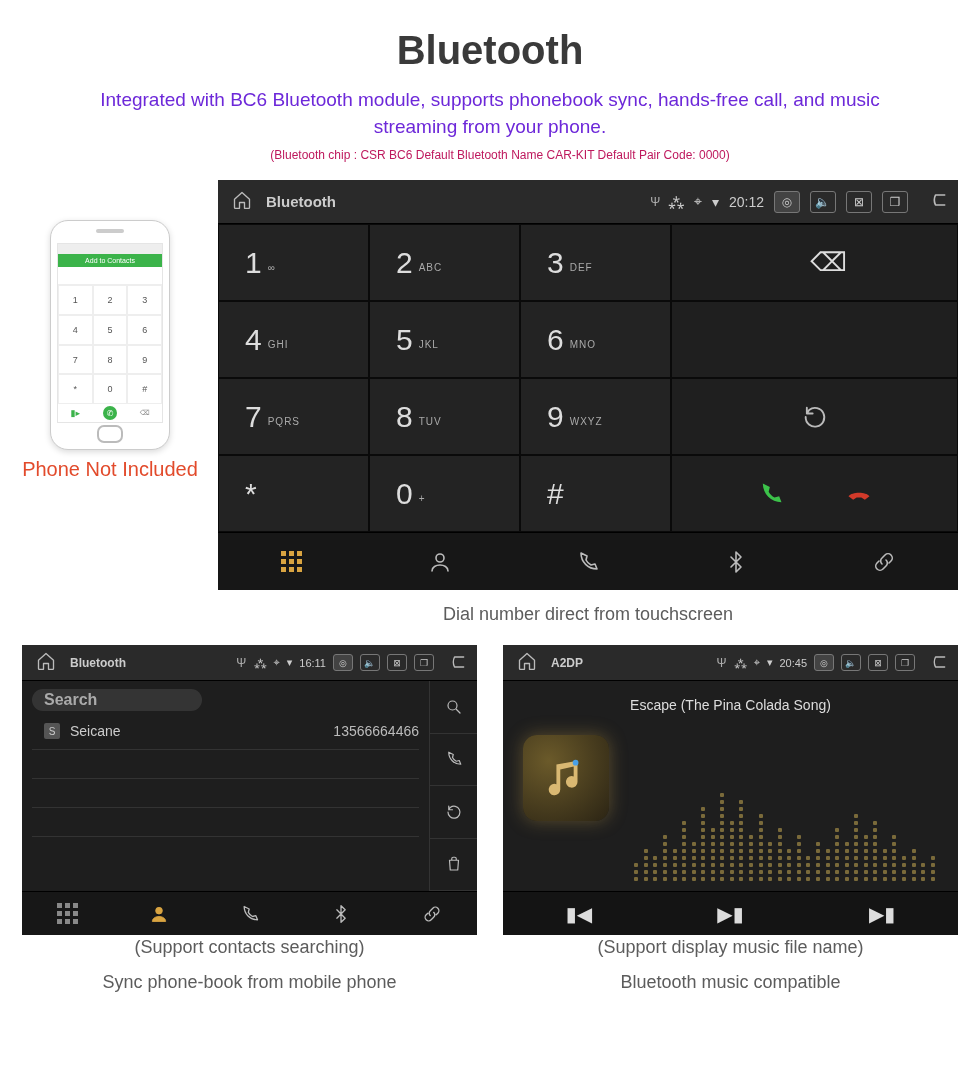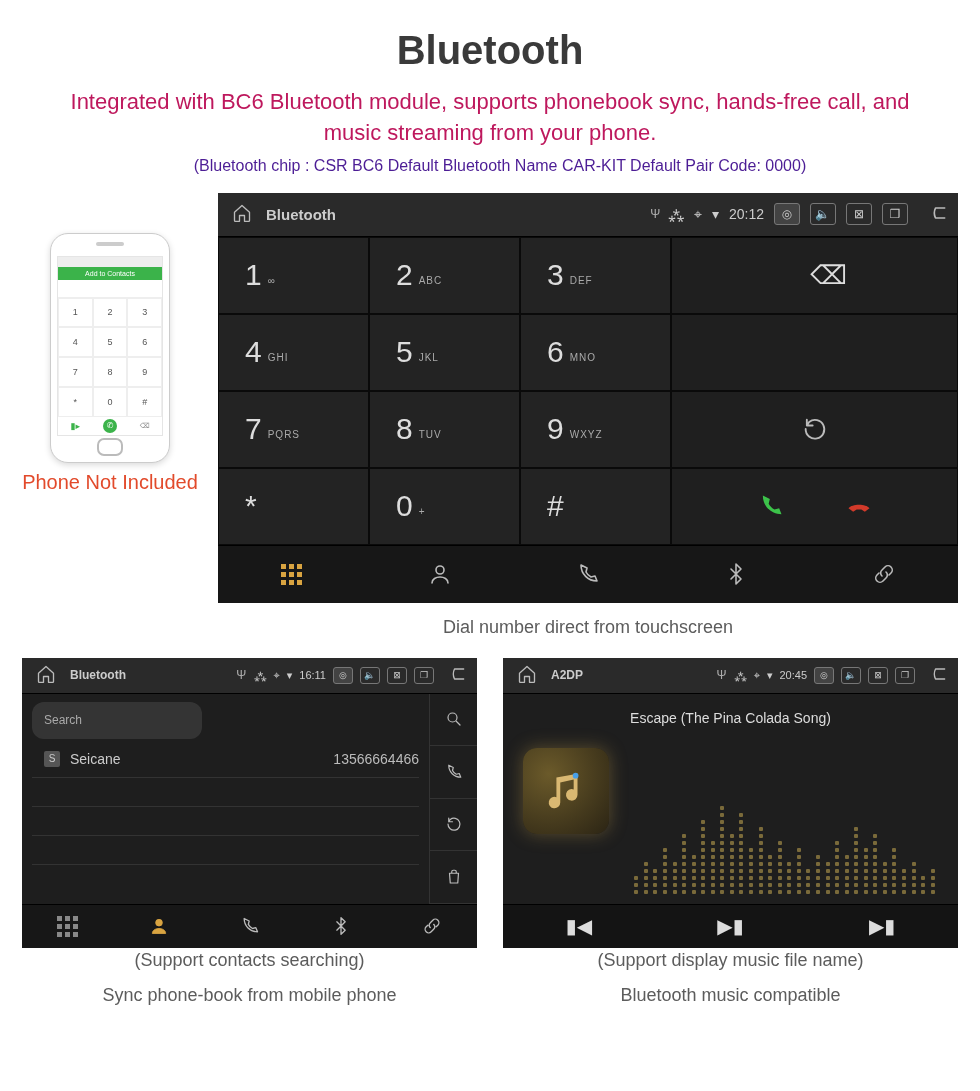--- a/index.html
+++ b/index.html
@@ -6,22 +6,22 @@
   body {
     width: 980px;
     height: 1091px;
     background: #fff;
     font-family: Arial, Helvetica, sans-serif;
     color: #5c5c5c;
     overflow: hidden;
   }
   .header { text-align: center; padding-top: 28px; }
   .title { font-size: 40px; font-weight: 700; color: #3a3a3a; margin-bottom: 14px; }
-  .subtitle { font-size: 22px; color: #be185d; line-height: 1.4; margin: 0 60px 8px; }
-  .specline { font-size: 16px; color: #4c1d95; margin-bottom: 18px; margin-left: 20px; }
+  .subtitle { font-size: 19px; color: #6d28d9; line-height: 1.4; margin: 0 60px 8px; }
+  .specline { font-size: 12px; color: #be185d; margin-bottom: 18px; margin-left: 20px; }
 
   .top-row { display: flex; align-items: flex-start; padding: 0 22px; gap: 20px; }
   .phone-col { width: 180px; text-align: center; }
   .phone-caption { color: #e24a2b; font-size: 20px; margin-top: 8px; }
 
   
   .phone {
     width: 120px; height: 230px; margin: 40px auto 0;
     background: #fff; border: 1px solid #ccc; border-radius: 18px;
     position: relative; box-shadow: 0 2px 6px rgba(0,0,0,.15);
@@ -87,22 +87,22 @@
   .bottom-row { display:flex; padding: 20px 22px 0; gap: 26px; }
   .col { flex:1; }
   .panel-small { width: 100%; height: 290px; }
   .panel-small .statusbar { height: 36px; font-size: 12px; }
   .panel-small .sb-icons { font-size:11px; gap:7px; }
   .panel-small .sb-box { width:20px; height:17px; font-size:9px; }
 
   .pb-body { height: calc(100% - 36px - 44px); display:flex; }
   .pb-left { flex:1; padding: 8px 10px; }
   .pb-search {
-    background: rgba(255,255,255,.1); border-radius: 12px; height:37px;
-    display:flex; align-items:center; padding:0 12px; color:#aaa; font-size:12px; width: 170px;
+    background: rgba(255,255,255,.1); border-radius: 12px; height:22px;
+    display:flex; align-items:center; padding:0 12px; color:#aaa; font-size:16px; width: 170px; font-weight: bold;
   }
   .pb-row { display:flex; align-items:center; gap:10px; margin-top:12px; padding-left: 12px; font-size:14px; border-bottom:1px solid #333; padding-bottom:10px;}
   .pb-row .tag { width:16px;height:16px;background:#555;color:#ccc;font-size:10px;display:flex;align-items:center;justify-content:center;border-radius:2px;}
   .pb-row .num { margin-left:auto; color:#bbb;}
   .pb-line { height:1px; background:#333; margin-top: 28px;}
   .pb-right { width:48px; display:flex; flex-direction:column; border-left:1px solid #333;}
   .pb-right div { flex:1; display:flex; align-items:center; justify-content:center; border-bottom:1px solid #333;}
   .pb-right svg { width:18px;height:18px; stroke:#bbb; fill:none;}
   .pb-tabs { height:44px; display:grid; grid-template-columns:repeat(5,1fr); background:#141414;}
   .pb-tabs .tab { border-top:1px solid #000;}

